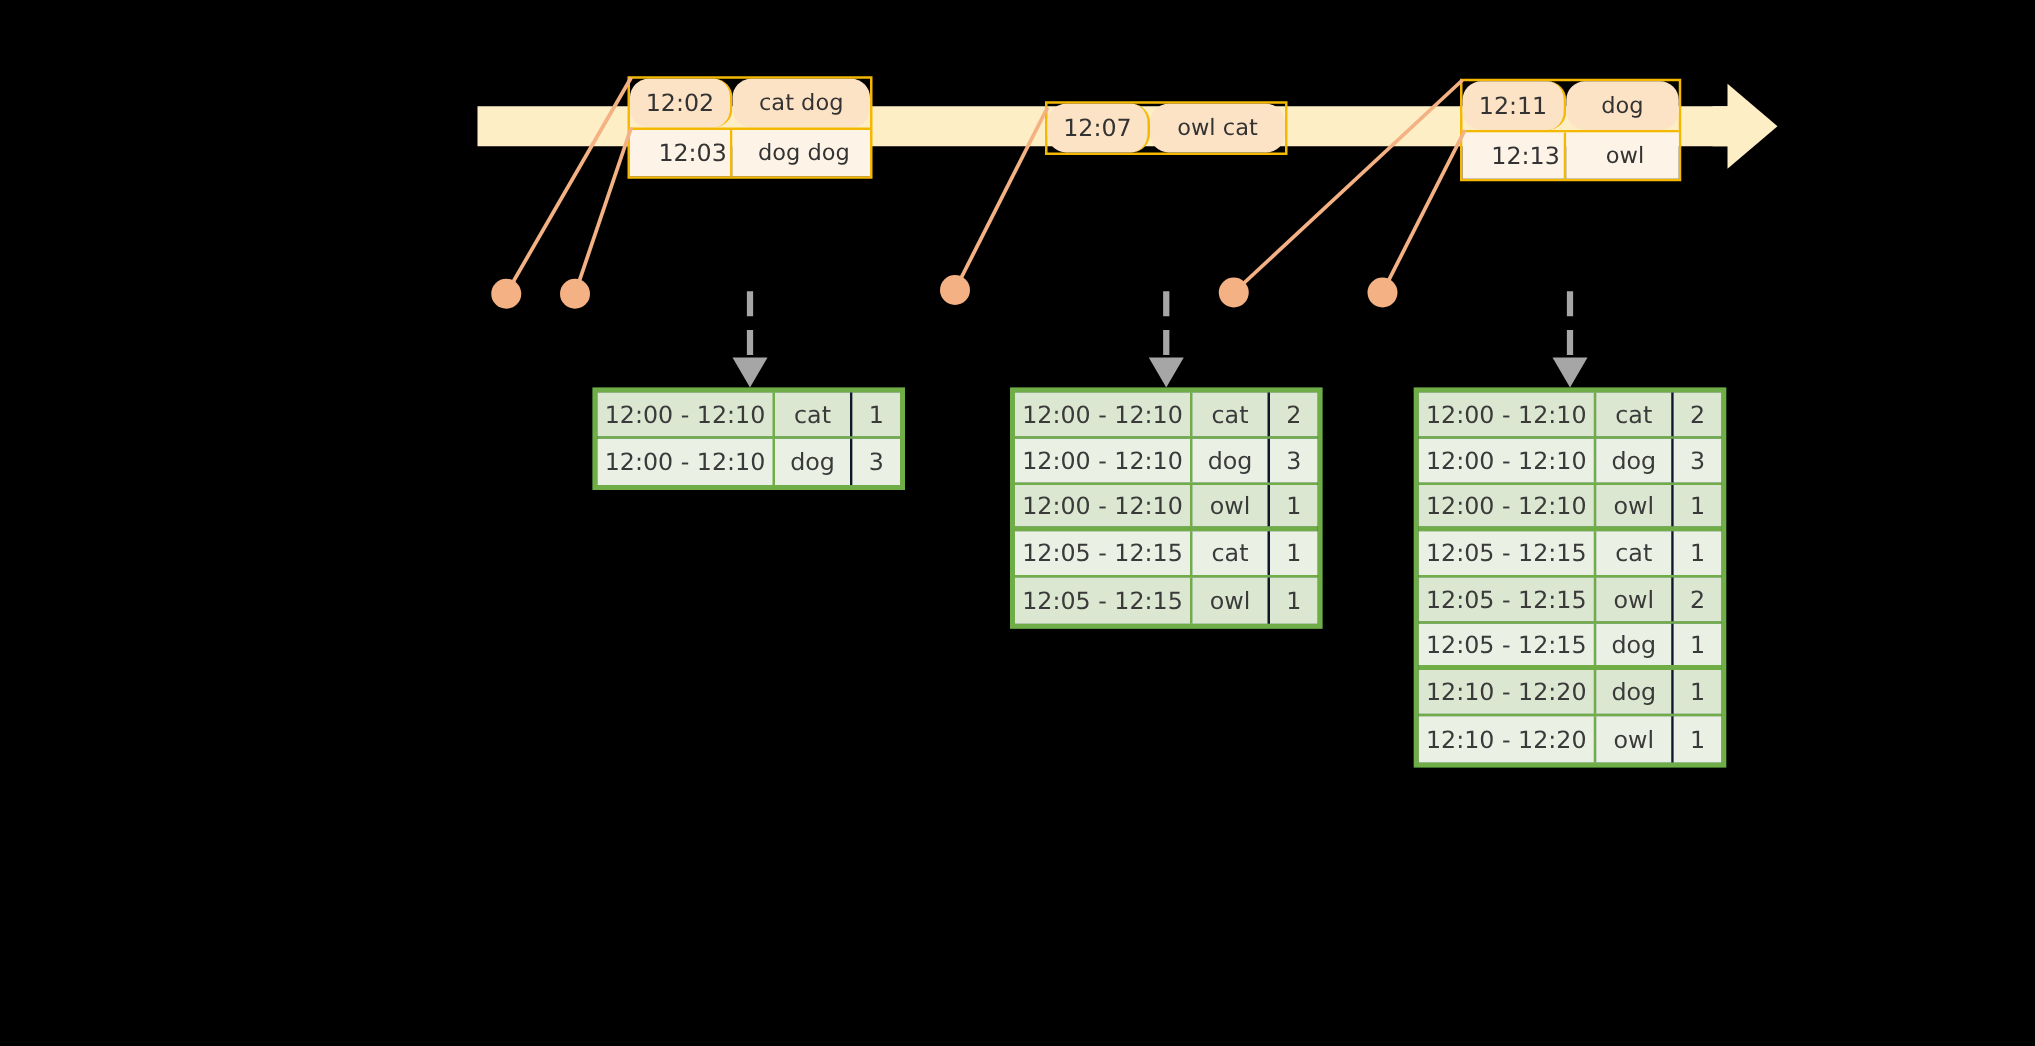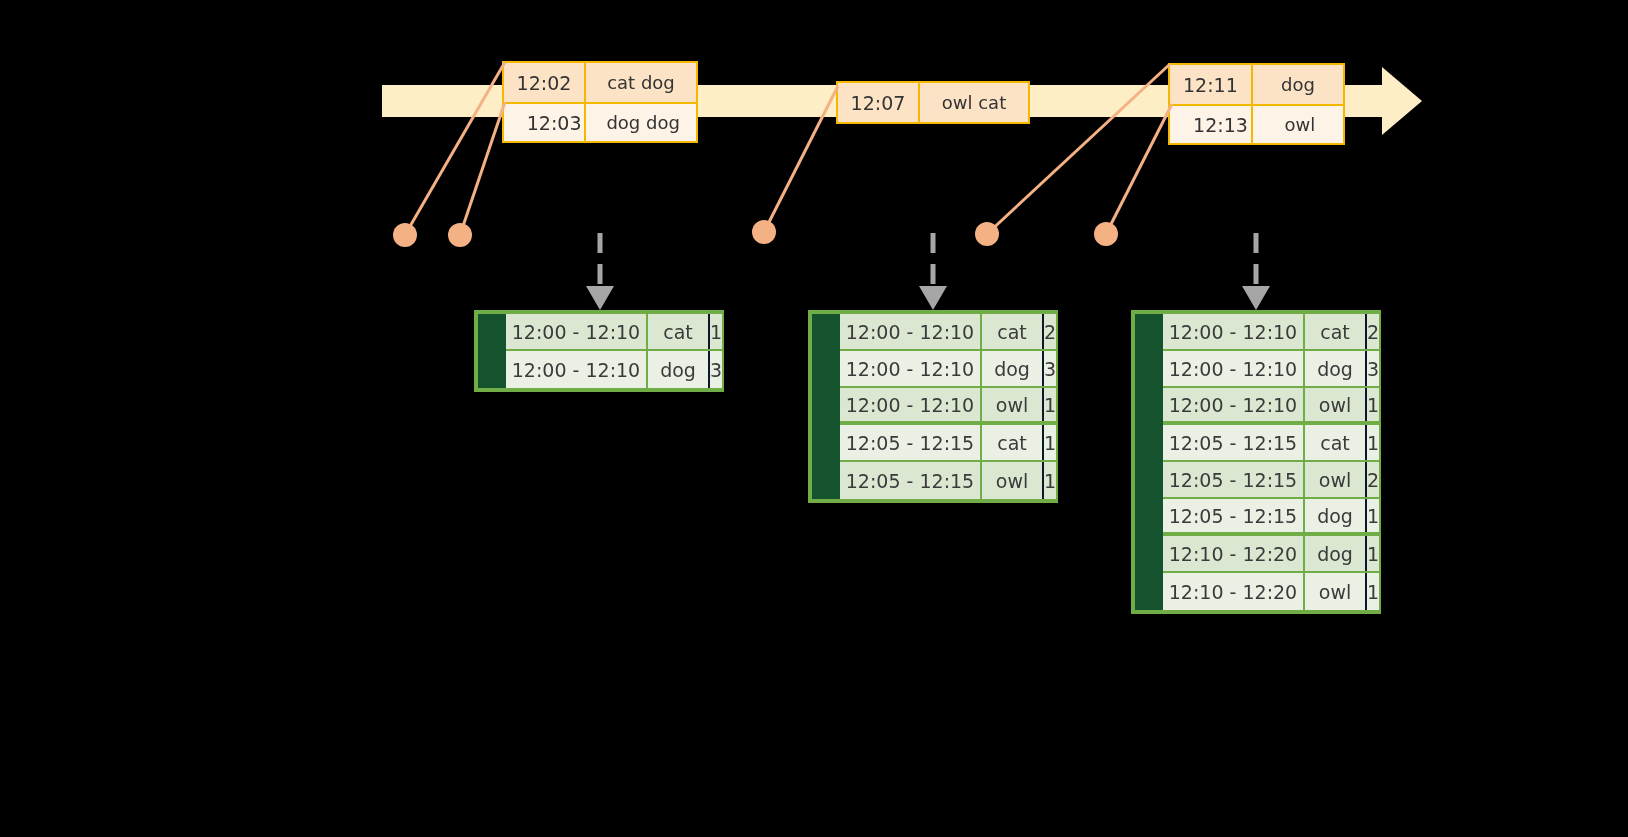--- a/index.html
+++ b/index.html
@@ -29,21 +29,21 @@
   
   .evt{
     position:absolute;border:2px solid #f5b800;box-sizing:border-box;
     display:flex;flex-direction:column;
   }
   .evt-row{
     display:flex;flex-direction:row;box-sizing:border-box;
     height:39px;
   }
   .evt-row + .evt-row{border-top:2px solid #f5b800;}
-  .evt-row.dark .evt-time,.evt-row.dark .evt-val{background:#fde3c6;}
+  .evt-row.dark .evt-time,.evt-row.dark .evt-val{background:#fde3c6;border-radius:15px;}
   .evt-row.light .evt-time,.evt-row.light .evt-val{background:#fdf3e7;padding-left:20px;}
   .evt-time{
     width:84px;display:flex;align-items:center;justify-content:center;
     font-size:19px;box-sizing:border-box;
     border-right:2px solid #f5b800;
   }
   .evt-val{
     display:flex;align-items:center;justify-content:center;
     font-size:18px;box-sizing:border-box;padding:0 16px;
     flex:1 1 auto;
@@ -60,21 +60,20 @@
   .dot{
     position:absolute;width:24px;height:24px;border-radius:50%;
     background:#f4b183;
   }
   #connectors{position:absolute;left:0;top:0;width:1628px;height:837px;pointer-events:none;}
 
   
   .rtable{
     position:absolute;border:4px solid #70ad47;box-sizing:border-box;
     background:#14532d;
-    padding-left:28px;
   }
   .rrow{
     display:flex;flex-direction:row;height:37px;box-sizing:border-box;
     border-bottom:2px solid #70ad47;
   }
   .rrow.group-end{border-bottom:4px solid #70ad47;}
   .rrow.last{border-bottom:none;}
   .rrow.dark .rc{background:#dbe7d0;}
   .rrow.light .rc{background:#ebf0e5;}
   .rc{

